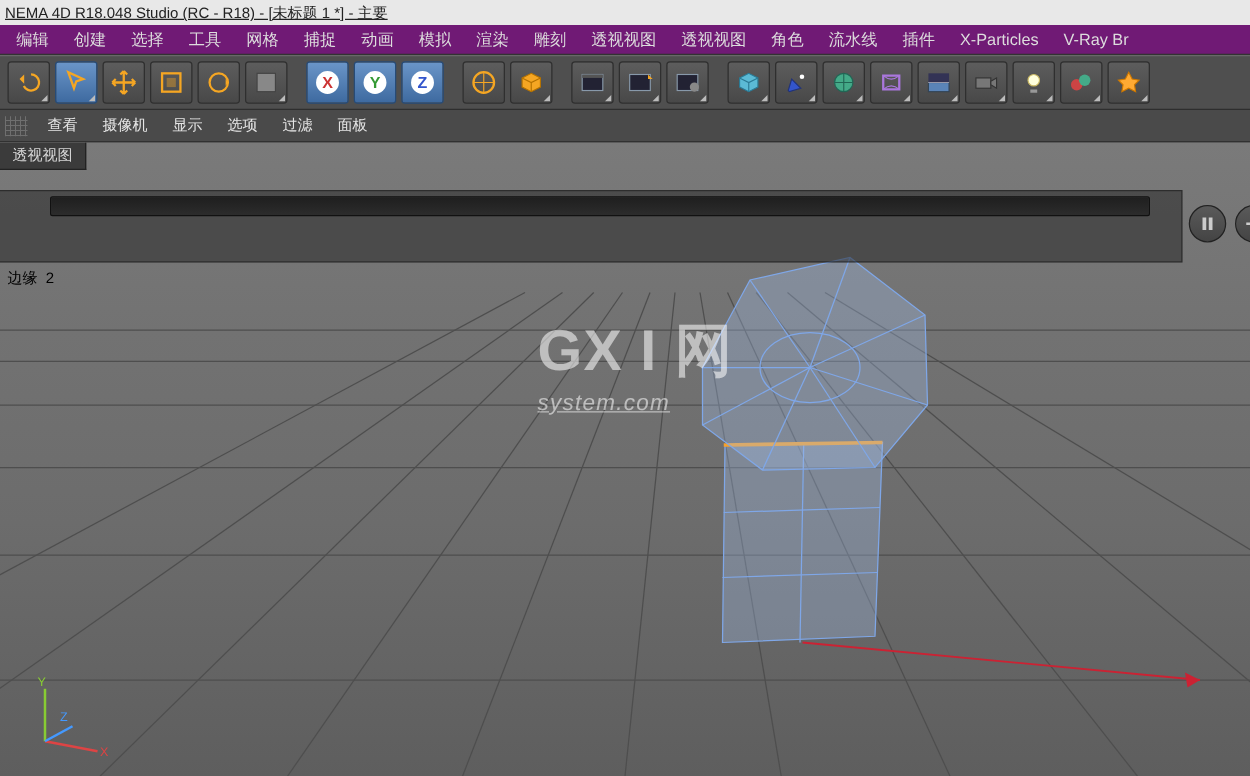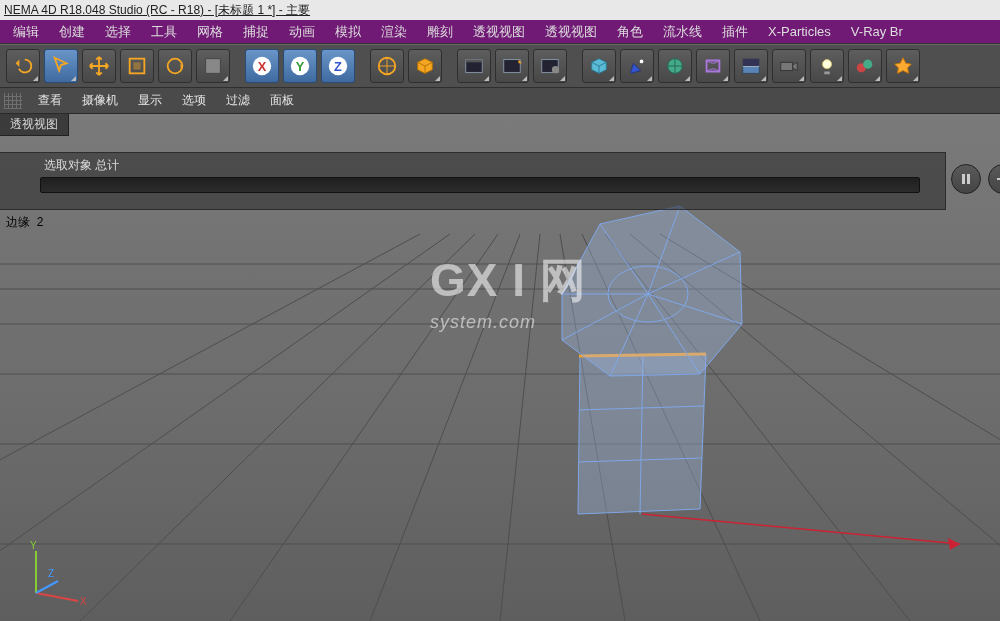--- a/index.html
+++ b/index.html
@@ -69,21 +69,21 @@
     background: linear-gradient(#5a5a5a,#444); border:1px solid #222;
     display:flex; align-items:center; justify-content:center; color:#ccc;
   }
   .hud-btn.pause { left: 951px; }
   .hud-btn.plus  { left: 988px; }
   .edgeinfo { position:absolute; left:6px; top:100px; font-size:12px; color:#000000; }
 
   .watermark { position:absolute; left:430px; top:136px; color:rgba(255,255,255,0.55);
                font-family: Georgia, serif; font-style: italic; }
   .watermark .big { font-size:46px; font-weight:bold; font-style:normal; letter-spacing:1px;}
-  .watermark .sm { font-size:18px; letter-spacing:1px; }
+  .watermark .sm { font-size:18px; letter-spacing:1px;text-decoration:underline; }
 
   .axis { position:absolute; left:18px; bottom:10px; width:70px; height:70px; }
 
   .gridsvg { position:absolute; inset:0; }
 </style>
 </head>
 <body>
 
 <div class="titlebar">
   <span>NEMA 4D R18.048 Studio (RC - R18) - [未标题 1 *] - 主要</span>
@@ -327,21 +327,20 @@
       <line x1="648" y1="180" x2="700" y2="260" stroke="#7fa7e8"></line>
       <line x1="648" y1="180" x2="610" y2="262" stroke="#7fa7e8"></line>
       <line x1="648" y1="180" x2="562" y2="226" stroke="#7fa7e8"></line>
       <ellipse cx="648" cy="180" rx="40" ry="28" fill="none" stroke="#7fa7e8"></ellipse>
     </g>
   </svg>
 
   <div class="tab">透视视图</div>
 
   <div class="hud">
-    <div class="label">选取对象  总计</div>
     <div class="bar"></div>
   </div>
   <div class="hud-btn pause">
     <svg width="12" height="12" viewBox="0 0 12 12">
         <rect x="2" y="1" width="3" height="10" fill="#ccc"></rect>
         <rect x="7" y="1" width="3" height="10" fill="#ccc"></rect>
       </svg>
   </div>
   <div class="hud-btn plus">
     <svg width="14" height="14" viewBox="0 0 14 14">

